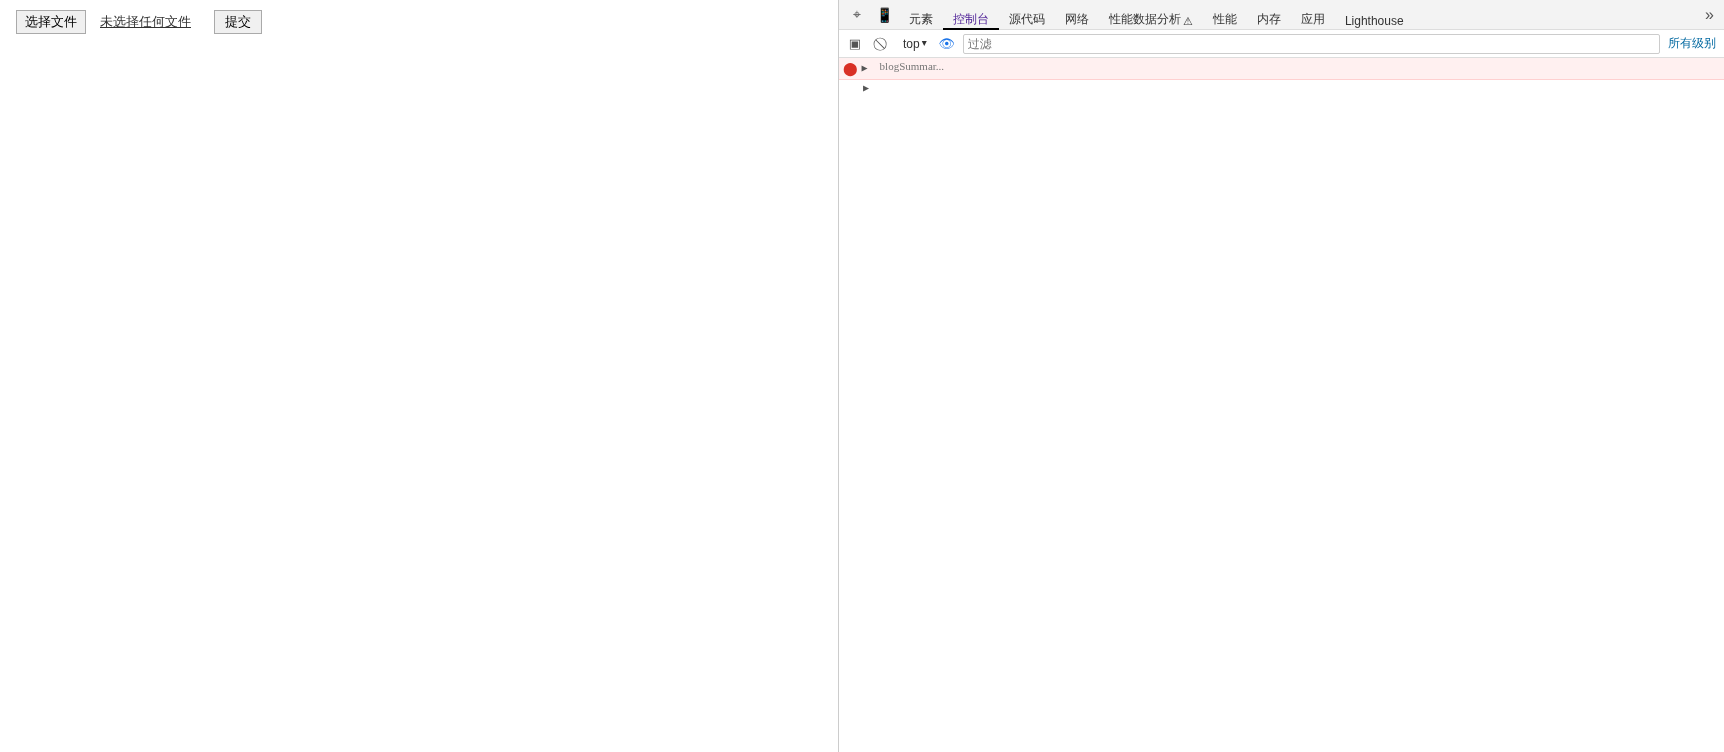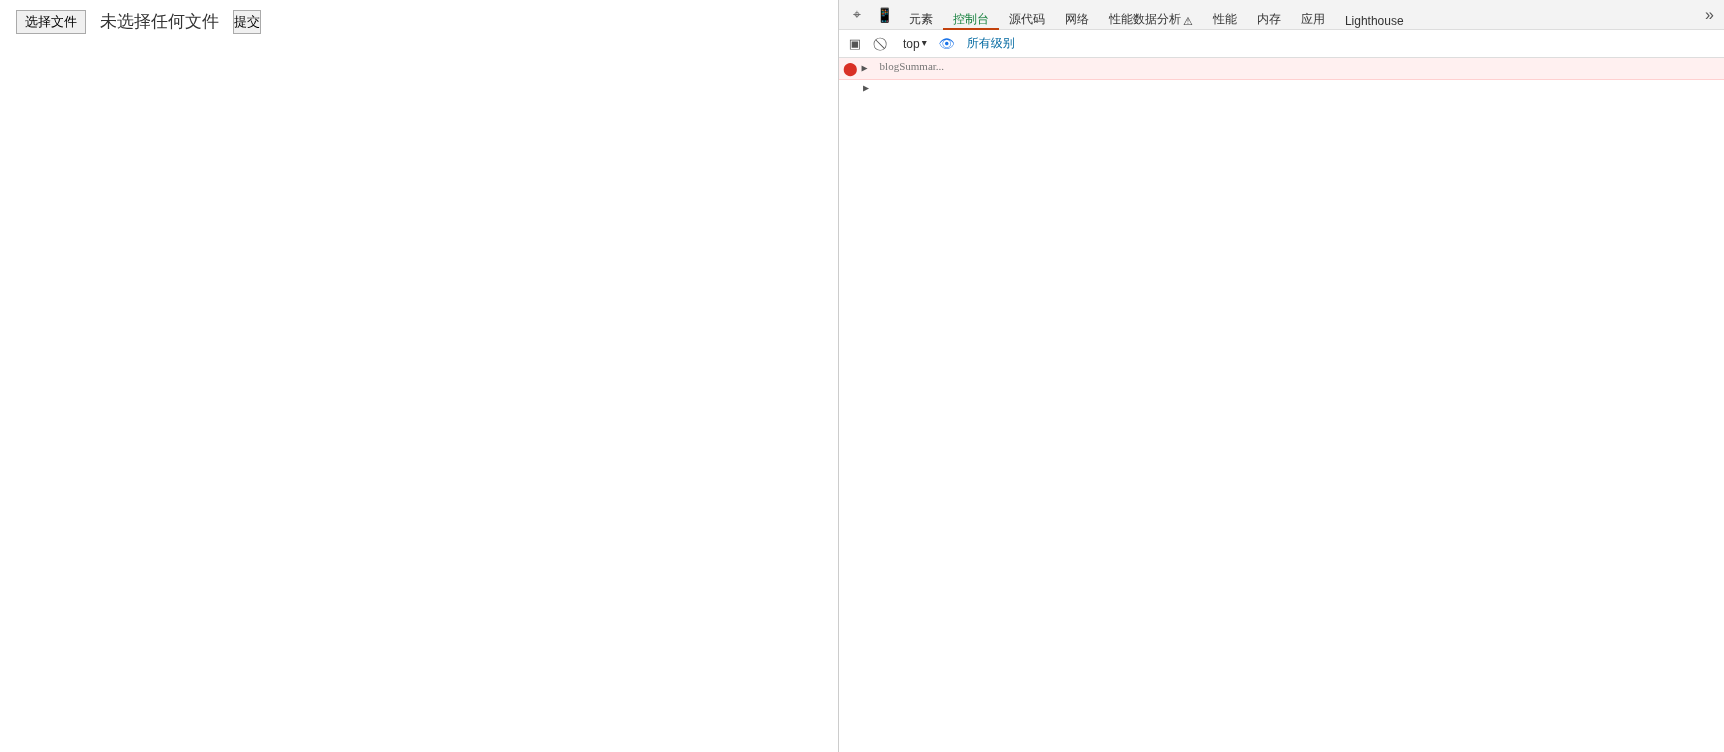--- a/index.html
+++ b/index.html
@@ -22,30 +22,31 @@
       border: 1px solid #aaa;
       background: #f0f0f0;
       padding: 2px 8px;
       cursor: pointer;
       font-size: 13px;
       height: 24px;
       white-space: nowrap;
     }
 
     #file-label {
-      font-size: 17px;
+      font-size: 13px;
       color: #333;
       line-height: 24px;
       min-width: 100px;
+      text-decoration: underline;
     }
 
     #submit-button {
       border: 1px solid #aaa;
       background: #f0f0f0;
-      padding: 2px 0;
+      padding: 2px 10px;
       cursor: pointer;
       font-size: 13px;
       height: 24px;
     }
 
     
     #divider {
       width: 1px;
       height: 100%;
       background: #ccc;
@@ -94,22 +95,22 @@
       height: 30px;
       display: flex;
       align-items: flex-end;
       cursor: pointer;
       font-size: 12px;
       color: #333;
       border-bottom: 2px solid transparent;
       white-space: nowrap;
     }
     .devtools-tab.active {
-      border-bottom: 2px solid #c2410c;
-      color: #15803d;
+      border-bottom: 2px solid #000000;
+      color: #4c1d95;
     }
 
     
     #console-toolbar {
       display: flex;
       flex-direction: row;
       align-items: center;
       border-bottom: 1px solid #ddd;
       background: #fff;
       height: 28px;
@@ -326,20 +327,21 @@
 
     <button id="top-selector">
       <span>top</span>
       <span style="font-size:10px;">▾</span>
     </button>
 
     <button id="eye-btn" class="console-icon-btn" title="Create live expression" style="color:#1a73e8;">
       👁
     </button>
 
+    <input id="filter-input" type="text" placeholder="过滤" style="">
 
     <button id="all-levels-btn">所有级别</button>
   </div>
 
   <div id="console-content">
 
     <div class="console-error-row">
       <span class="error-icon">⬤</span>
       <span class="expand-btn">▶</span>
       <span class="error-source">blogSummar...</span>

